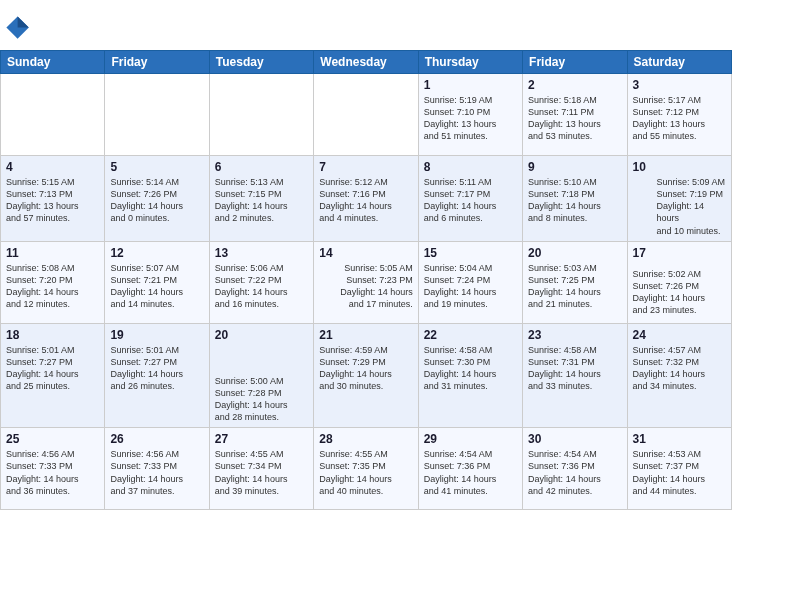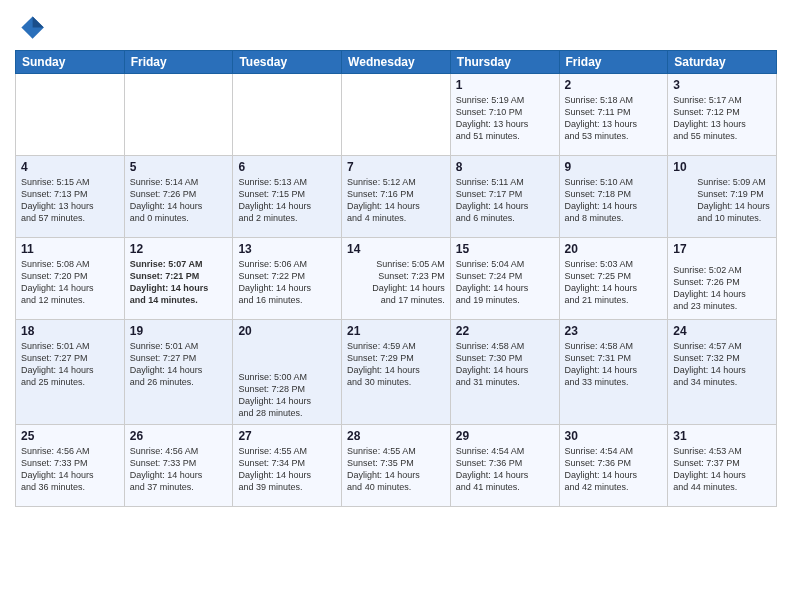--- a/index.html
+++ b/index.html
@@ -4,23 +4,23 @@
   <style>
     * { margin: 0; padding: 0; box-sizing: border-box; }
     body {
       width: 792px;
       height: 612px;
       font-family: Arial, sans-serif;
       background: #fff;
       overflow: hidden;
     }
     .page {
-      width: 792px;
+      width: 732px;
       height: 612px;
-      padding: 10px 15px;
+      padding: 10px 0;
     }
     .header {
       display: flex;
       justify-content: space-between;
       align-items: flex-start;
       margin-bottom: 8px;
     }
     .logo {
       display: flex;
       align-items: center;
@@ -219,21 +219,21 @@
         <tr>
           <td>
             <span class="day-num">11</span>
             <div class="day-info" style="white-space: pre-line;">Sunrise: 5:08 AM
 Sunset: 7:20 PM
 Daylight: 14 hours
 and 12 minutes.</div>
           </td>
           <td>
             <span class="day-num">12</span>
-            <div class="day-info" style="white-space: pre-line; font-weight: bold;">Sunrise: 5:07 AM
+            <div class="day-info" style="white-space: pre-line;">Sunrise: 5:07 AM
 Sunset: 7:21 PM
 Daylight: 14 hours
 and 14 minutes.</div>
           </td>
           <td>
             <span class="day-num">13</span>
             <div class="day-info" style="white-space: pre-line;">Sunrise: 5:06 AM
 Sunset: 7:22 PM
 Daylight: 14 hours
 and 16 minutes.</div>

